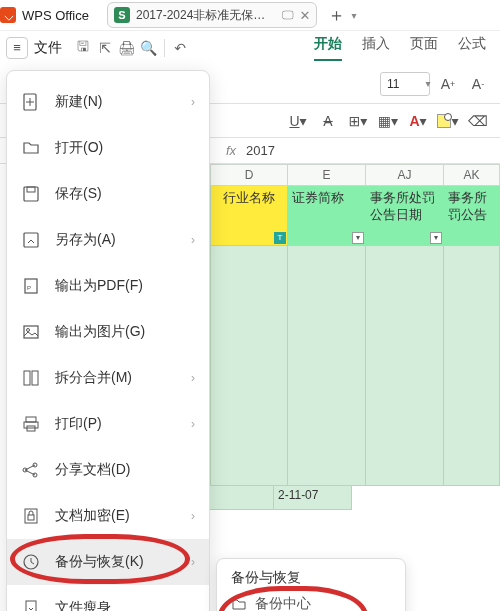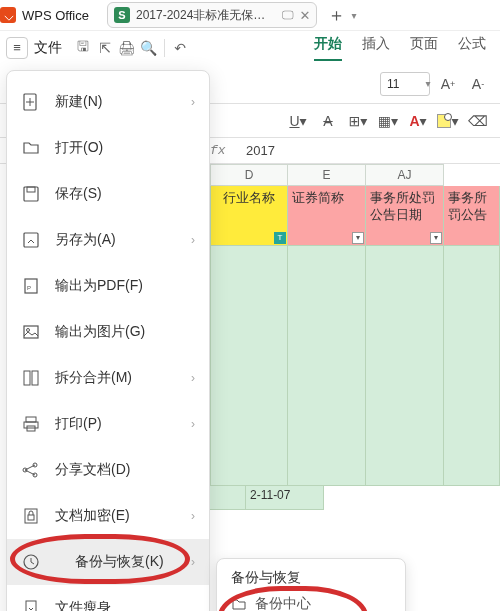--- a/index.html
+++ b/index.html
@@ -26,42 +26,42 @@
   .toolbar2{ height:40px; border-bottom:1px solid #e0e0e0; display:flex; align-items:center; padding:0 10px; gap:6px;}
   .toolbar2 .right{ margin-left:auto; display:flex; align-items:center; gap:6px;}
   .sel{ height:24px; border:1px solid #ccc; border-radius:3px; display:flex; align-items:center; padding:0 6px; font-size:12px; color:#333; background:#fff;gap:20px;}
   .sel .dd{ margin-left:6px; color:#888; font-size:10px;}
   .ico-btn{ width:24px;height:24px;display:flex;align-items:center;justify-content:center;color:#555;font-size:14px;}
   .ico-btn .sub{font-size:9px;vertical-align:sub;}
   .red-a{ color:#d32f2f; font-weight:bold;}
   .yellow-fill{ width:14px;height:14px;background:#fff176;border:1px solid #999; position:relative;}
   .yellow-fill::after{content:"";position:absolute;right:-2px;top:-2px;width:6px;height:6px;border:1px solid #555;border-radius:50%;background:#fff;}
   .fx-row{ height:26px; display:flex; align-items:center; border-bottom:1px solid #e0e0e0; padding-left:210px; font-size:13px; color:#444;}
-  .fx-ico{ width:26px; text-align:left; color:#888; font-style:italic;font-family:Liberation Mono, monospace;}
+  .fx-ico{ width:26px; text-align:right; color:#888; font-style:italic;}
   .fx-val{ margin-left:10px;}
   .sheet{ position:relative; }
   .colhdr-row{ display:flex; margin-left:210px; height:22px;}
   .colhdr{ flex:0 0 78px; border:1px solid #cfd8cf; border-left:none; background:#f7f9f7; text-align:center; font-size:12px; color:#666; line-height:20px;}
   .colhdr:first-child{border-left:1px solid #cfd8cf;}
   .data-row{ display:flex; margin-left:210px; height:60px;}
-  .cell{ flex:0 0 78px; border:1px solid #b8d4b8; border-left:none; border-top:none; background:#fca5a5; font-size:13px; color:#333; padding:4px; position:relative; line-height:1.3;}
+  .cell{ flex:0 0 78px; border:1px solid #b8d4b8; border-left:none; border-top:none; background:#86efac; font-size:13px; color:#333; padding:4px; position:relative; line-height:1.3;}
   .cell:first-child{border-left:1px solid #b8d4b8;text-align:center;}
   .cell.yellow{ background:#ffeb3b;}
   .filter-ico{ position:absolute; right:1px; bottom:1px; width:12px;height:12px; background:#fff; border:1px solid #999; font-size:8px; display:flex;align-items:center;justify-content:center;color:#555;}
   .filter-ico.t{ background:#26a69a; color:#fff; border-color:#26a69a;}
   .blank-row{ display:flex; margin-left:210px; height:240px;}
   .bcell{ flex:0 0 78px; border:1px solid #b8d4b8; border-left:none; border-top:none; background:#d4edda;}
   .bcell:first-child{border-left:1px solid #b8d4b8;}
-  .date-row{ display:flex; margin-left:90px; height:24px;}
+  .date-row{ display:flex; margin-left:118px; height:24px;}
   .dcell{ flex:0 0 78px; border:1px solid #b8d4b8; border-left:none; border-top:none; background:#d4edda; font-size:12px; padding:2px 4px; color:#333;}
   .dcell:first-child{border-left:1px solid #b8d4b8;}
   
   .file-menu{ position:absolute; left:6px; top:70px; width:204px; background:#fff; border:1px solid #ddd; border-radius:8px; box-shadow:0 4px 20px rgba(0,0,0,.12); padding:8px 0;}
   .fm-item{ height:46px; display:flex; align-items:center; padding:0 14px; color:#333; font-size:14px; position:relative;}
-  .fm-item.hl{ background:#ededed;gap:20px;}
+  .fm-item.hl{ background:#ededed;}
   .fm-ico{ width:20px; margin-right:14px; color:#555; display:flex; align-items:center; justify-content:center;}
   .fm-arrow{ margin-left:auto; color:#aaa; font-size:12px;}
   .submenu{ position:absolute; left:216px; top:558px; width:190px; background:#fff; border:1px solid #ddd; border-radius:8px; box-shadow:0 4px 14px rgba(0,0,0,.12); padding:10px 14px; font-size:14px; color:#333;}
   .sub-title{ font-weight:500; margin-bottom:8px;}
   .redcircle1{ position:absolute; left:10px; top:534px; width:180px; height:50px; border:5px solid #d32f2f; border-radius:50%/60%; pointer-events:none; z-index:20;}
   .redcircle2{ position:absolute; left:218px; top:586px; width:150px; height:60px; border:5px solid #d32f2f; border-radius:50%/60%; pointer-events:none; z-index:20;}
   svg{display:block;}
 </style>
 </head>
 <body>
@@ -124,20 +124,21 @@
 <div class="fx-row">
   <div class="fx-ico">fx</div>
   <div class="fx-val">2017</div>
 </div>
 
 <div class="sheet">
   <div class="colhdr-row">
     <div class="colhdr">D</div>
     <div class="colhdr">E</div>
     <div class="colhdr">AJ</div>
+    <div class="colhdr" style="flex:0 0 56px">AK</div>
   </div>
   <div class="data-row">
     <div class="cell yellow"><span>行业名称</span><div class="filter-ico t">T</div></div>
     <div class="cell"><span>证券简称</span><div class="filter-ico">▾</div></div>
     <div class="cell"><span>事务所处罚公告日期</span><div class="filter-ico">▾</div></div>
     <div class="cell" style="flex:0 0 56px"><span>事务所罚公告</span></div>
   </div>
   <div class="blank-row">
     <div class="bcell"></div>
     <div class="bcell"></div>

